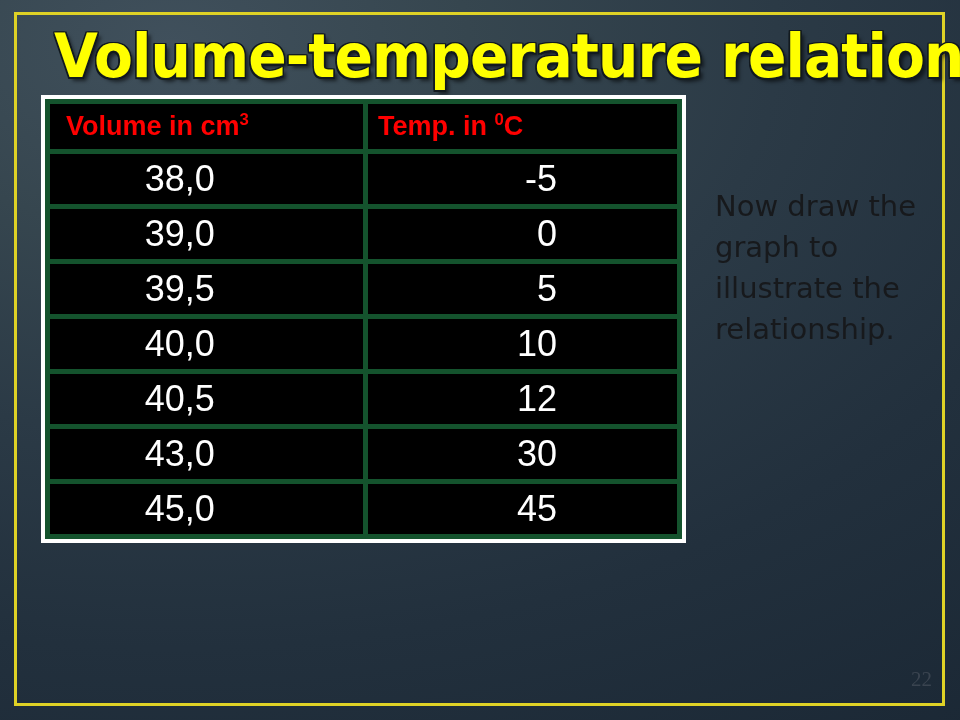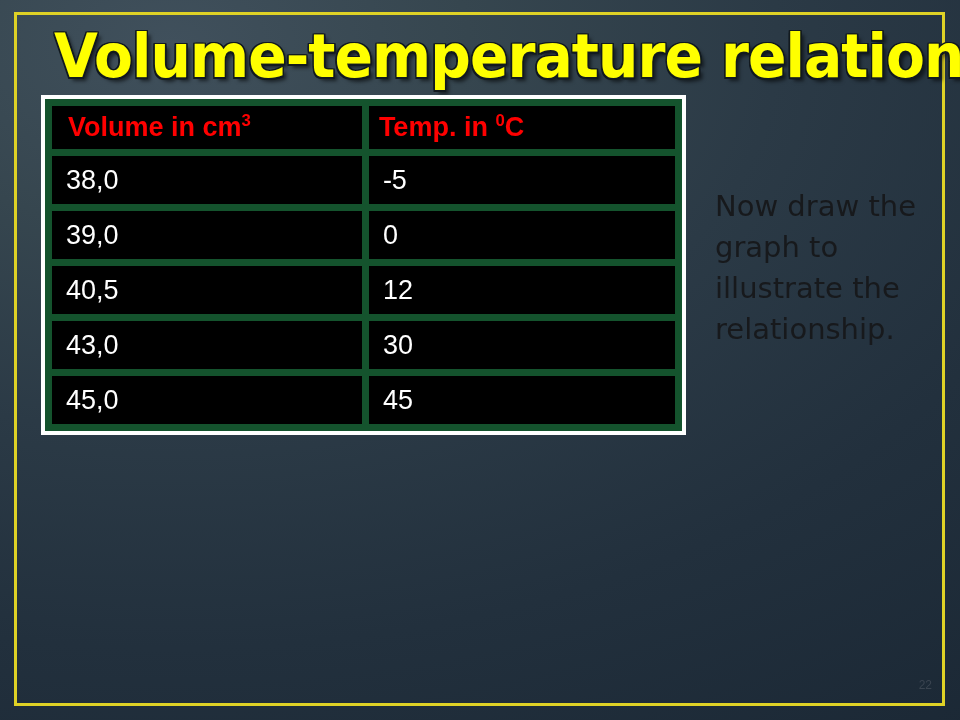--- a/index.html
+++ b/index.html
@@ -78,21 +78,21 @@
     width: 100%;
     border-collapse: collapse;
     background: #000;
     table-layout: fixed;
   }
   table.data col.c1 { width: 50.3%; }
   table.data col.c2 { width: 49.7%; }
 
   table.data th,
   table.data td {
-    border: 7px solid #14532d;
+    border: 5px solid #14532d;
     background: #000000;
     padding: 0 14px;
     box-sizing: border-box;
   }
   table.data thead th {
     height: 50px;
     font-size: 27px;
     font-weight: bold;
     color: #ff0000;
     text-align: left;
@@ -103,22 +103,23 @@
     padding-left: 10px;
     border-radius: 23px;
   }
   table.data thead th sup {
     font-size: 0.62em;
     vertical-align: super;
     line-height: 0;
   }
   table.data tbody td {
     height: 55px;
-    font-size: 27px;
+    font-size: 36px;
     color: #ffffff;
+    text-align: right;
     padding-right: 20px;
     font-weight: normal;
   }
   table.data tbody td.col-vol {
     padding-right: 148px;
   }
   table.data tbody td.col-temp {
     padding-right: 120px;
   }
 
@@ -133,23 +134,23 @@
     color: #17191c;
     font-family: "DejaVu Sans", "Liberation Sans", sans-serif;
     margin-left: 6px;
   }
 
   
   #page-number {
     position: absolute;
     right: 28px;
     bottom: 28px;
-    font-size: 12px;
+    font-size: 21px;
     color: #3a4450;
-    font-family: Liberation Sans, sans-serif;
+    font-family: Liberation Serif, serif;
   }
 </style>
 </head>
 <body>
 
 <div id="slide">
 
   <div id="frame"></div>
 
   <div id="title">Volume-temperature relationship</div>
@@ -169,20 +170,28 @@
       <tbody id="table-body">
           <tr>
             <td class="col-vol">38,0</td>
             <td class="col-temp">-5</td>
           </tr>
           <tr>
             <td class="col-vol">39,0</td>
             <td class="col-temp">0</td>
           </tr>
           <tr>
+            <td class="col-vol">39,5</td>
+            <td class="col-temp">5</td>
+          </tr>
+          <tr>
+            <td class="col-vol">40,0</td>
+            <td class="col-temp">10</td>
+          </tr>
+          <tr>
             <td class="col-vol">40,5</td>
             <td class="col-temp">12</td>
           </tr>
           <tr>
             <td class="col-vol">43,0</td>
             <td class="col-temp">30</td>
           </tr>
           <tr>
             <td class="col-vol">45,0</td>
             <td class="col-temp">45</td>

